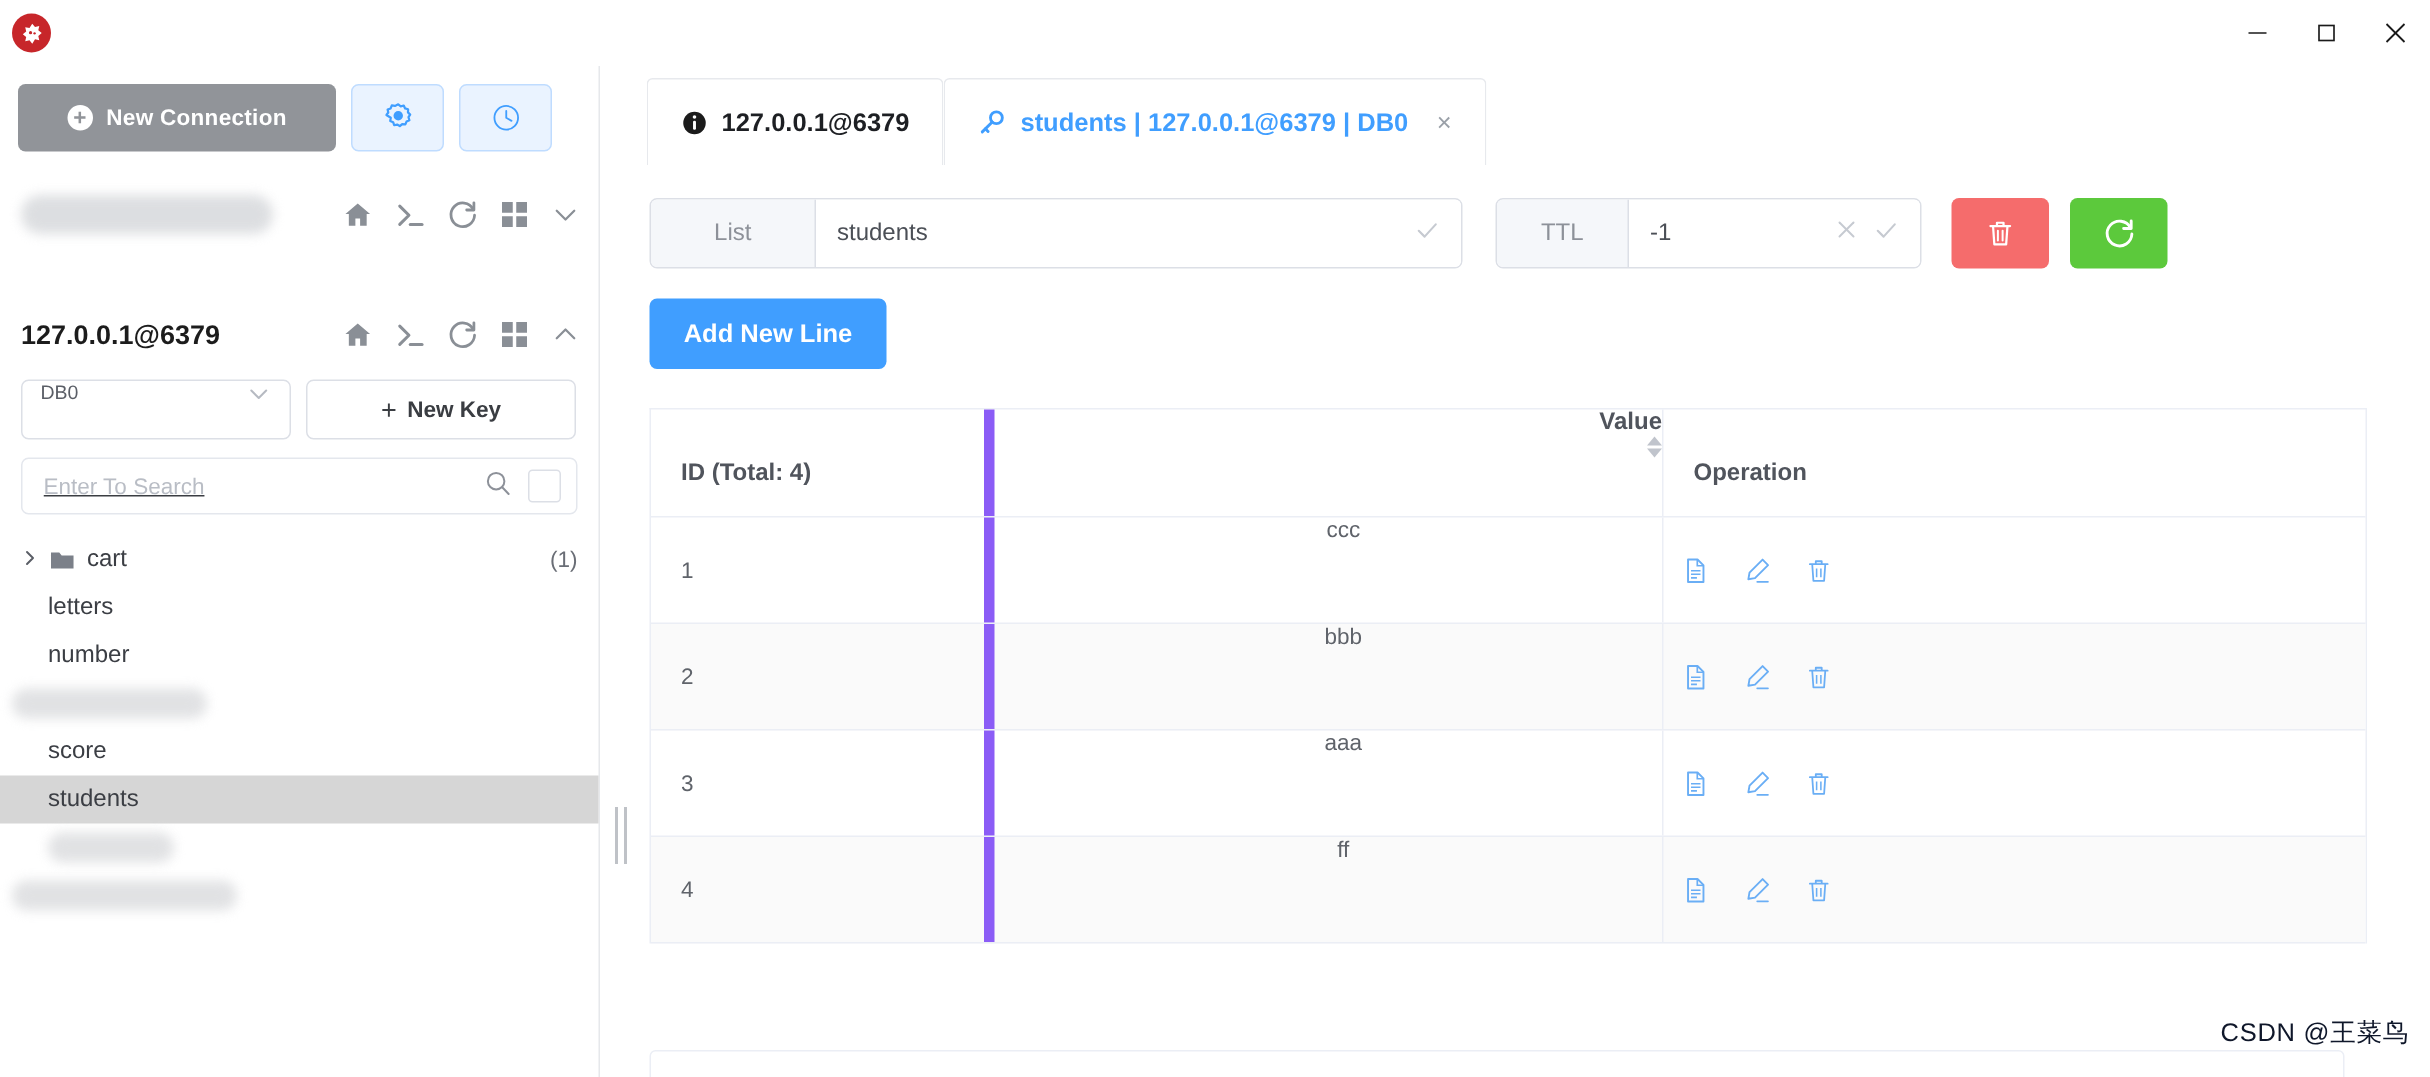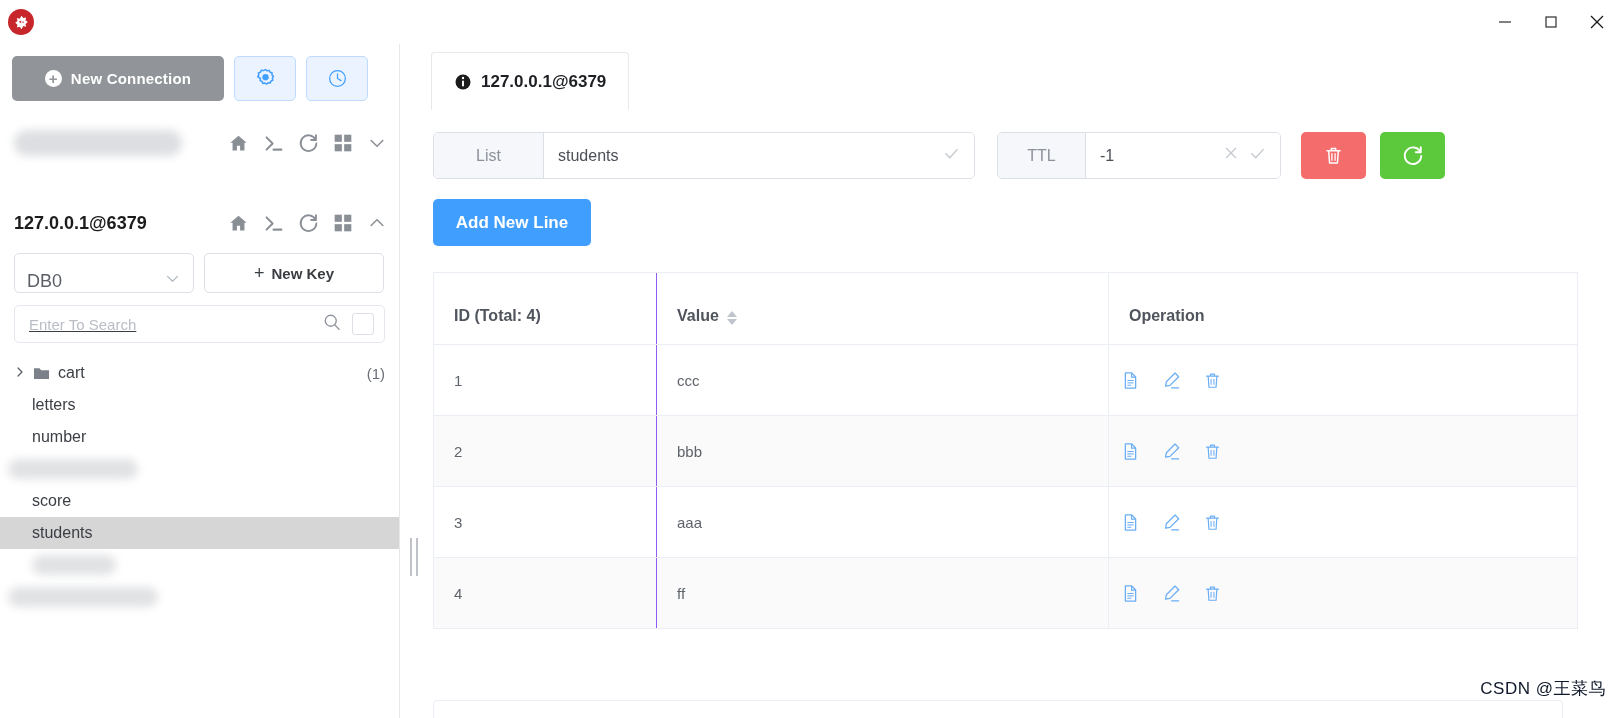--- a/index.html
+++ b/index.html
@@ -63,21 +63,21 @@
   .conn-name.blurred {
     color:transparent; background:#d7d9dc; border-radius:13px;
     height:26px; width:168px; filter: blur(4px); opacity:.85;
   }
   .conn-icons { margin-left:auto; display:flex; align-items:center; gap:14px; color:#8a8f96; }
   .conn-icons svg { display:block; }
 
   .sb-row2 { display:flex; gap:10px; padding:10px 14px 0 14px; }
   .db-select {
     width:180px; height:40px; border:1px solid #dcdfe6; border-radius:5px;
-    display:flex; align-items:flex-end; padding:0 12px; font-size:18px; color:#5a5e66;
+    display:flex; align-items:flex-start; padding:0 12px; font-size:13px; color:#5a5e66;
   }
   .db-select .chev { margin-left:auto; color:#b6bac2; }
   .new-key-btn {
     width:180px; height:40px; border:1px solid #dcdfe6; border-radius:5px;
     display:flex; align-items:center; justify-content:center; gap:7px;
     font-size:15px; color:#3a3d42; font-weight:bold;
   }
   .search-wrap {
     margin:12px 14px 0 14px; height:38px; border:1px solid #e4e7ed; border-radius:5px;
     display:flex; align-items:center; padding:0 10px 0 14px; gap:10px;
@@ -158,21 +158,21 @@
   .table-wrap {
     margin:26px 0 0 12px; width:1145px; border:1px solid #ebeef5; border-bottom:none;
     background:#fff;
   }
   .trow { display:flex; border-bottom:1px solid #ebeef5;justify-content:space-between; }
   .trow.head { height:72px; }
   .trow.body { height:71px; }
   .trow.body.alt { background:#fafafa; }
   .tcell { display:flex; align-items:center; padding:0 0 0 20px; }
   .tcell.c-id { width:222px; }
-  .tcell.c-val { width:452px; border-left:1px solid #8b5cf6; }
+  .tcell.c-val { width:452px; border-left:7px solid #8b5cf6;flex-direction:column; }
   .tcell.c-op { flex:1; border-left:1px solid #ebeef5; padding-left:12px; }
   .trow.head .tcell { font-size:16px; font-weight:bold; color:#50545c; align-items:flex-end; padding-bottom:19px; }
   .trow.body .tcell { font-size:15px; color:#5f636a; }
   .sort-arrows { display:inline-flex; flex-direction:column; margin-left:8px; gap:2px; }
   .sort-arrows i { display:block; width:0; height:0; border-left:5px solid transparent; border-right:5px solid transparent; }
   .sort-arrows i.up { border-bottom:6px solid #c0c4cc; }
   .sort-arrows i.dn { border-top:6px solid #c0c4cc; }
   .op-icons { display:flex; align-items:center; gap:22px; color:#6aaef5; }
   .op-icons svg { display:block; }
 
@@ -392,20 +392,31 @@
     <div class="tabs">
       <div class="tab inactive">
         <span>
           <svg width="18" height="18" viewBox="0 0 24 24">
               <circle cx="12" cy="12" r="10" fill="#1b1b1b"></circle>
               <rect x="10.7" y="10" width="2.6" height="8" rx="1.2" fill="#fff"></rect>
               <circle cx="12" cy="6.6" r="1.6" fill="#fff"></circle>
             </svg>
         </span>
         <span>127.0.0.1@6379</span>
+      </div>
+      <div class="tab active">
+        <span>
+          <svg width="19" height="19" viewBox="0 0 24 24">
+              <circle cx="15.5" cy="8.2" r="5" fill="none" stroke="#409eff" stroke-width="2.4"></circle>
+              <path d="M12 11.7L3.6 20.1" stroke="#409eff" stroke-width="2.4" stroke-linecap="round"></path>
+              <path d="M6.2 17.5l2.3 2.3" stroke="#409eff" stroke-width="2.4" stroke-linecap="round"></path>
+            </svg>
+        </span>
+        <span>students | 127.0.0.1@6379 | DB0</span>
+        <span class="tab-close">×</span>
       </div>
     </div>
 
     <div class="key-bar">
       <div class="kb-group">
         <div class="kb-label">List</div>
         <div class="kb-input">
           <span class="val">students</span>
           <span class="kb-icon">
             <svg width="17" height="17" viewBox="0 0 24 24">

